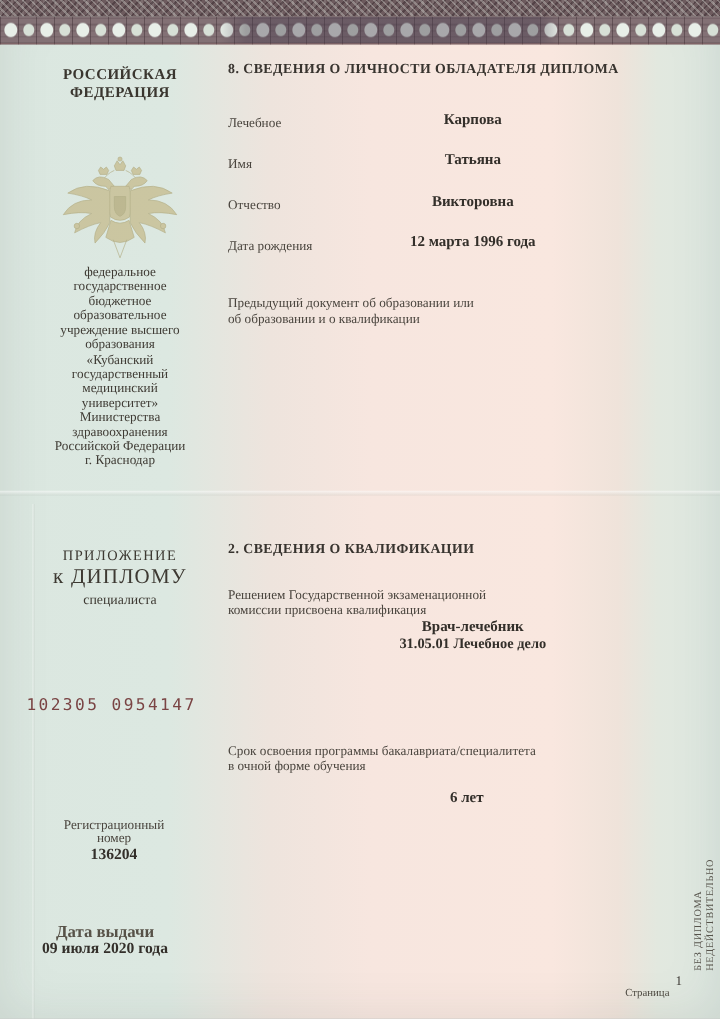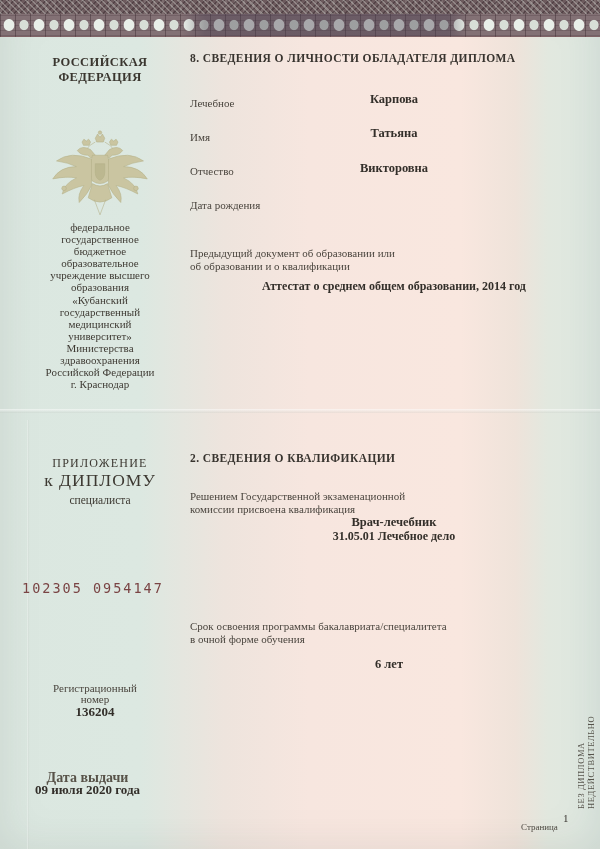--- a/index.html
+++ b/index.html
@@ -158,24 +158,24 @@
   <div class="abs lbl row-lbl" style="top:97px">Лечебное</div>
   <div class="abs val row-val" style="top:92px">Карпова</div>
 
   <div class="abs lbl row-lbl" style="top:131px">Имя</div>
   <div class="abs val row-val" style="top:126px">Татьяна</div>
 
   <div class="abs lbl row-lbl" style="top:165px">Отчество</div>
   <div class="abs val row-val" style="top:161px">Викторовна</div>
 
   <div class="abs lbl row-lbl" style="top:199px">Дата рождения</div>
+  <div class="abs val row-val" style="top:194px">12 марта 1996 года</div>
 
   <div class="abs prevdoc-lbl pre">Предыдущий документ об образовании или
 об образовании и о квалификации</div>
-  <div class="abs prevdoc-val">Аттестат о среднем общем образовании, 2014 год</div>
 
   <div class="abs heading s2-title">2. СВЕДЕНИЯ О КВАЛИФИКАЦИИ</div>
 
   <div class="abs decision pre">Решением Государственной экзаменационной
 комиссии присвоена квалификация</div>
   <div class="abs qual">Врач-лечебник</div>
   <div class="abs spec">31.05.01 Лечебное дело</div>
 
   <div class="abs duration-lbl pre">Срок освоения программы бакалавриата/специалитета
 в очной форме обучения</div>

